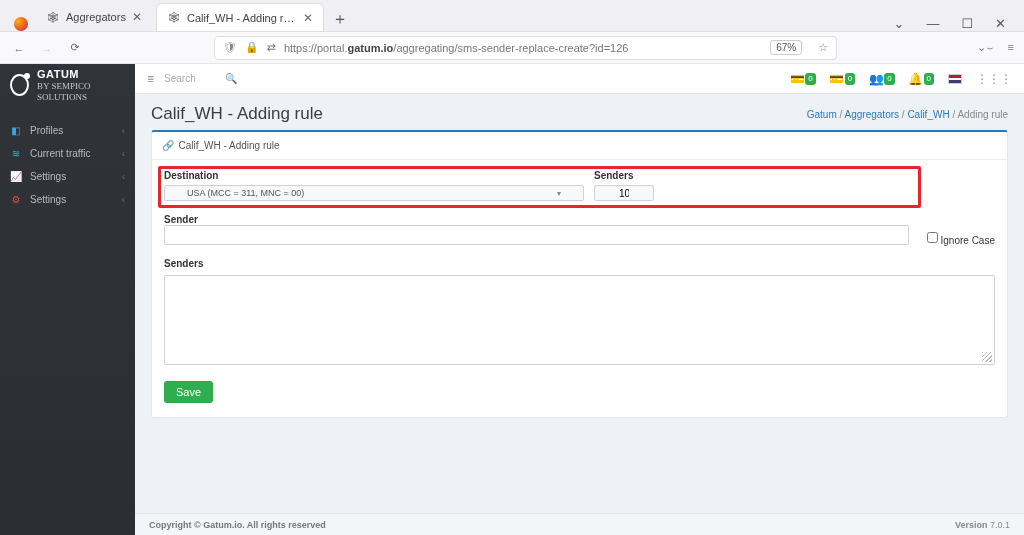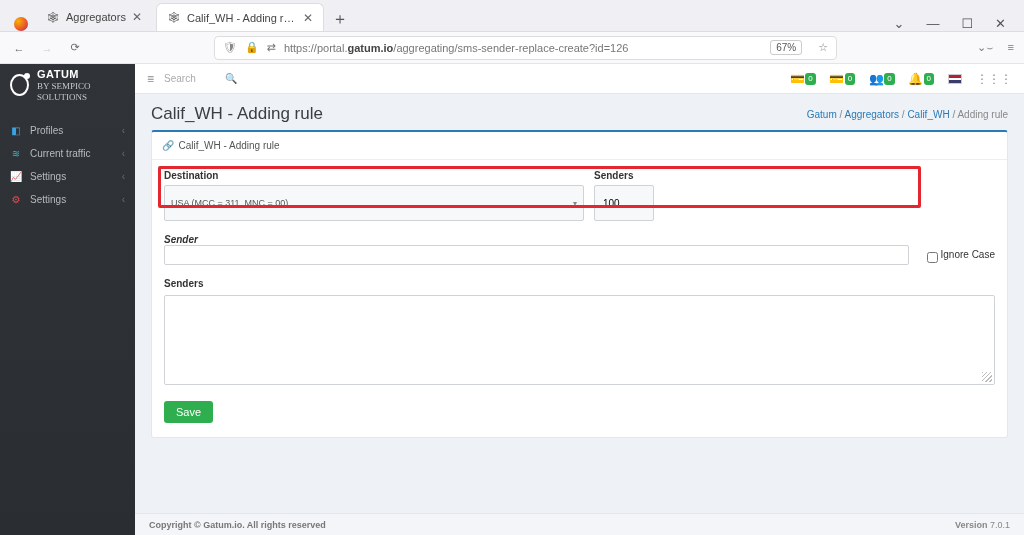--- a/index.html
+++ b/index.html
@@ -140,37 +140,37 @@
   .panel-head { padding:8px 10px; border-bottom:1px solid #eceef1; font-size:10px; color:#555; display:flex; gap:4px; align-items:center; }
 
   .panel-body { padding:10px 12px 14px; position:relative; }
   .row { display:flex; gap:10px; }
   .col { display:flex; flex-direction:column; }
   .col.dest { flex: 0 0 420px; }
   .col.client { flex: 0 0 340px; }
   .col.prio { flex: 0 0 60px; }
   label.fld { font-size:10px; font-weight:bold; color:#333; margin-bottom:4px; }
   .sel, .inp {
-    height:36px; border:1px solid #cfd3d8; background:#f7f8fa; font-size:9px; color:#555;
-    display:flex; align-items:center; padding:0 6px; border-radius:2px; justify-content:space-between;
+    height:16px; border:1px solid #cfd3d8; background:#f7f8fa; font-size:9px; color:#555;
+    display:flex; align-items:center; padding:0 22px; border-radius:2px; justify-content:space-between;
   }
   .sel .caret { color:#888; font-size:8px; }
   .sel.client { justify-content:space-between; }
   .sel.client .clr { color:#888; margin-right:6px; font-size:10px; }
   .inp input { border:0; background:transparent; font-size:10px; width:100%; outline:0; }
 
   .red-box {
     position:absolute; left:6px; right:86px; top:6px; height:42px;
     border:3px solid #e4262f; pointer-events:none; border-radius:2px;
   }
 
   .sender-row { margin-top:12px; display:flex; gap:14px; align-items:flex-start; }
-  .sender-col { flex:1;font-style:italic; }
+  .sender-col { flex:1; }
   .sender-input { height:20px; border:1px solid #cfd3d8; border-radius:2px; }
-  .ign { display:flex; align-items:flex-start; gap:0; font-size:10px; margin-top:16px; white-space:nowrap; }
+  .ign { display:flex; align-items:flex-end; gap:0; font-size:10px; margin-top:16px; white-space:nowrap; }
   .ign input { width:11px; height:11px; }
 
   .senders-lbl { margin-top:12px; font-size:10px; font-weight:bold; }
   .senders-area { margin-top:6px; height:90px; border:1px solid #cfd3d8; border-radius:2px; background:#fff; resize:none; width:100%; position:relative; }
   .resize-grip { position:absolute; right:2px; bottom:2px; width:10px; height:10px; background:
     repeating-linear-gradient(135deg,#bbb 0 1px,transparent 1px 3px); }
 
   .save-btn {
     margin-top:16px; display:inline-block; background:#2fae4f; color:#fff;
     border:0; border-radius:3px; font-size:11px; padding:5px 12px; cursor:pointer;

